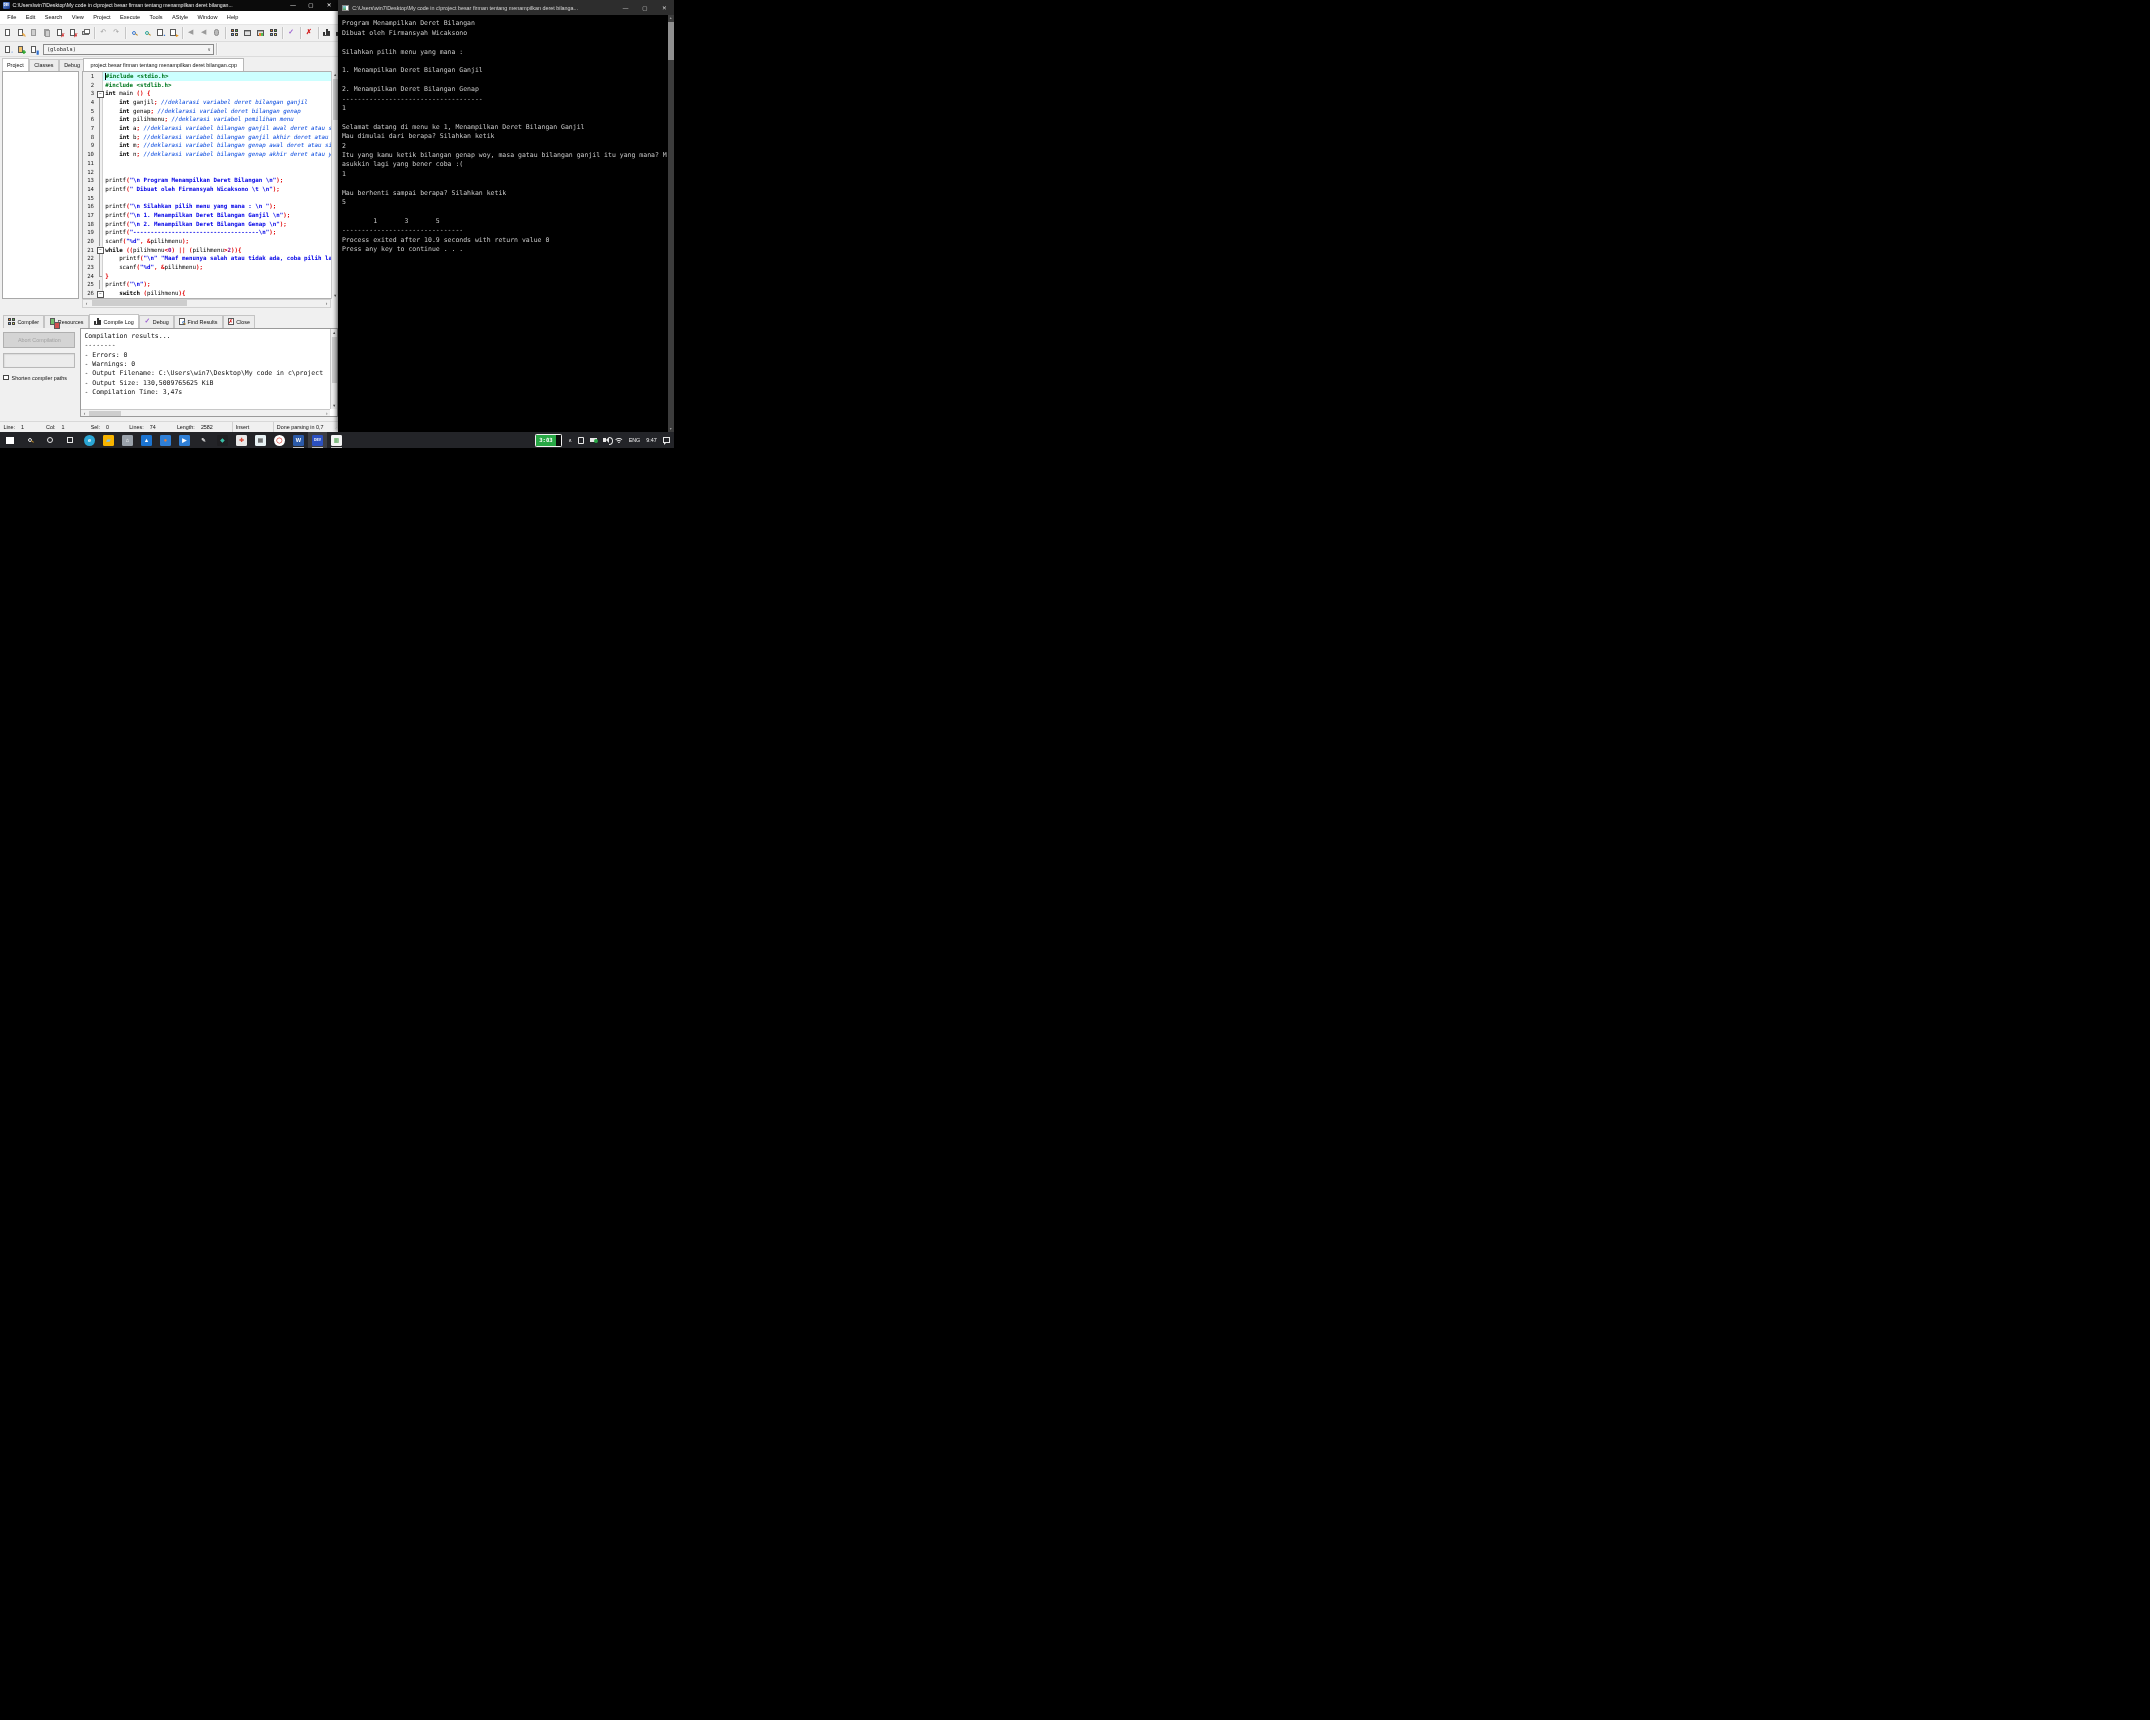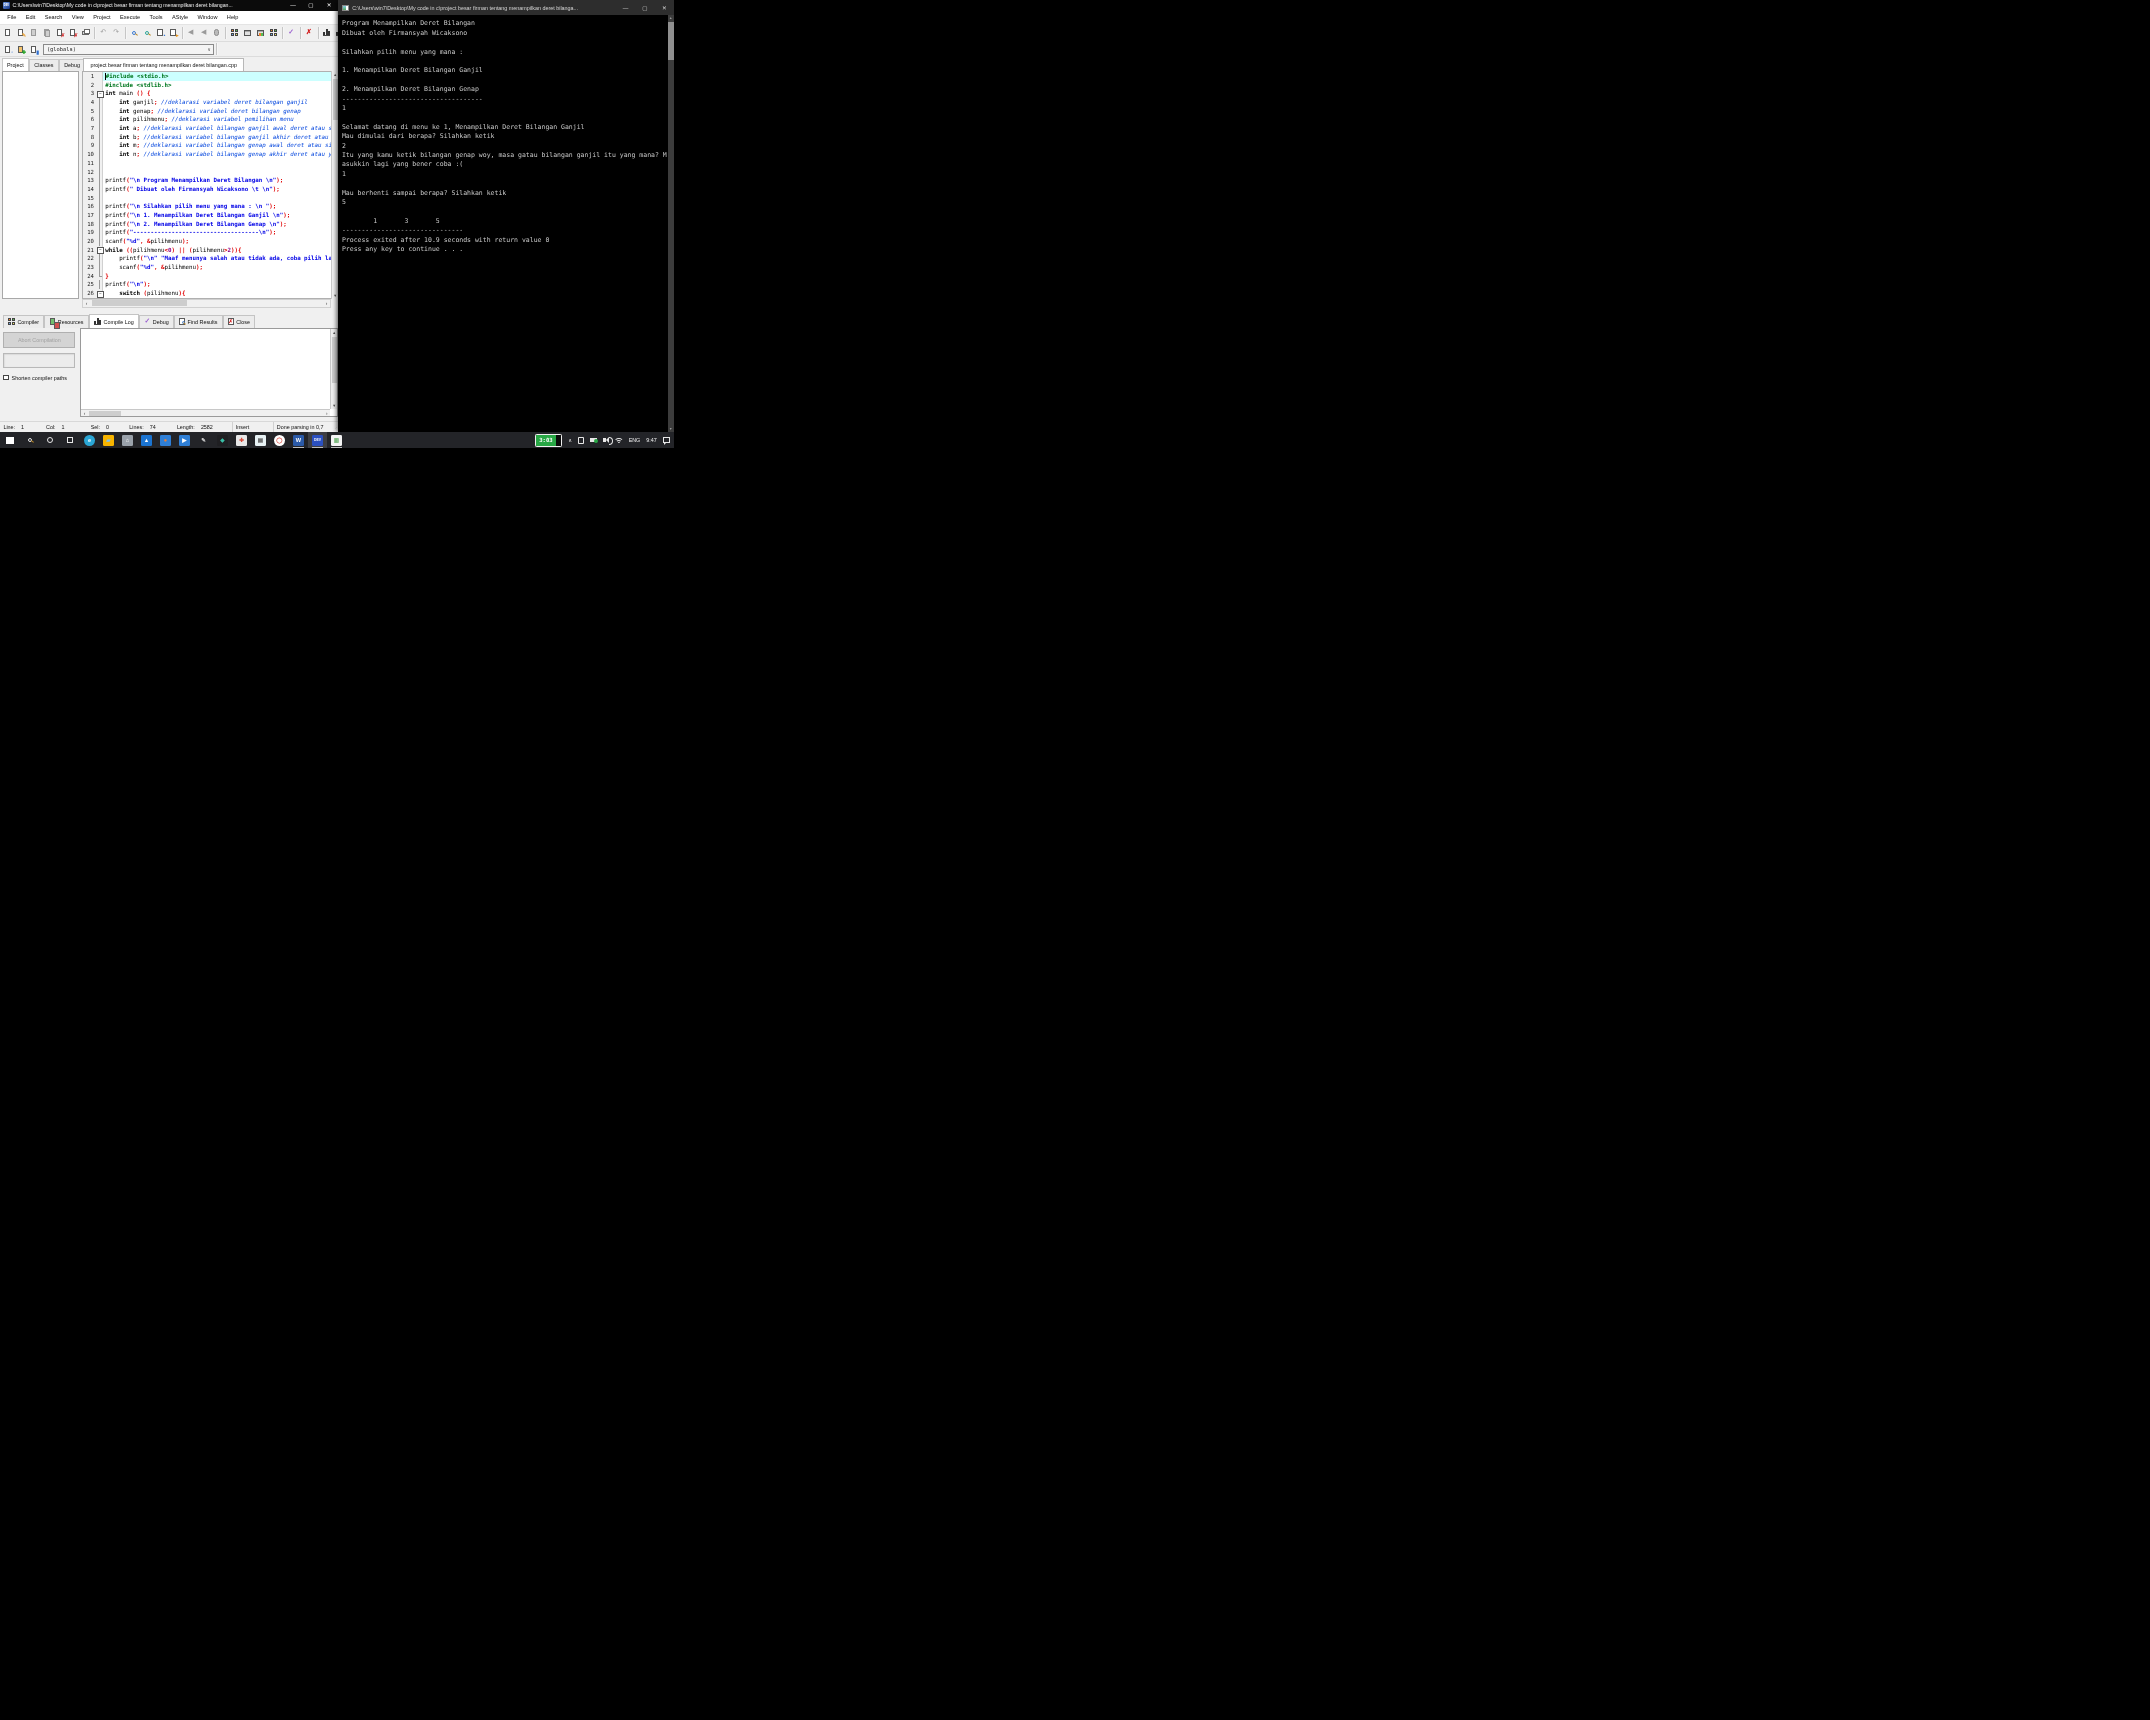--- a/index.html
+++ b/index.html
@@ -428,20 +428,27 @@
     <div class="creg">
       <div class="cleft">
         <div class="abortbtn">Abort Compilation</div>
         <div class="progress"></div>
         <div class="cbrow">
           <span class="cb"></span>
           <span class="cbl">Shorten compiler paths</span>
         </div>
       </div>
       <div class="clog">
+        <pre id="clogpre">Compilation results...
+--------
+- Errors: 0
+- Warnings: 0
+- Output Filename: C:\Users\win7\Desktop\My code in c\project
+- Output Size: 130,5009765625 KiB
+- Compilation Time: 3,47s</pre>
         <div class="clogv">
           <span class="up">▲</span>
             <span class="th"></span>
           <span class="dn">▼</span>
         </div>
         <div class="clogh">
           <span class="lf">‹</span>
             <span class="th"></span>
           <span class="rt">›</span>
         </div>

